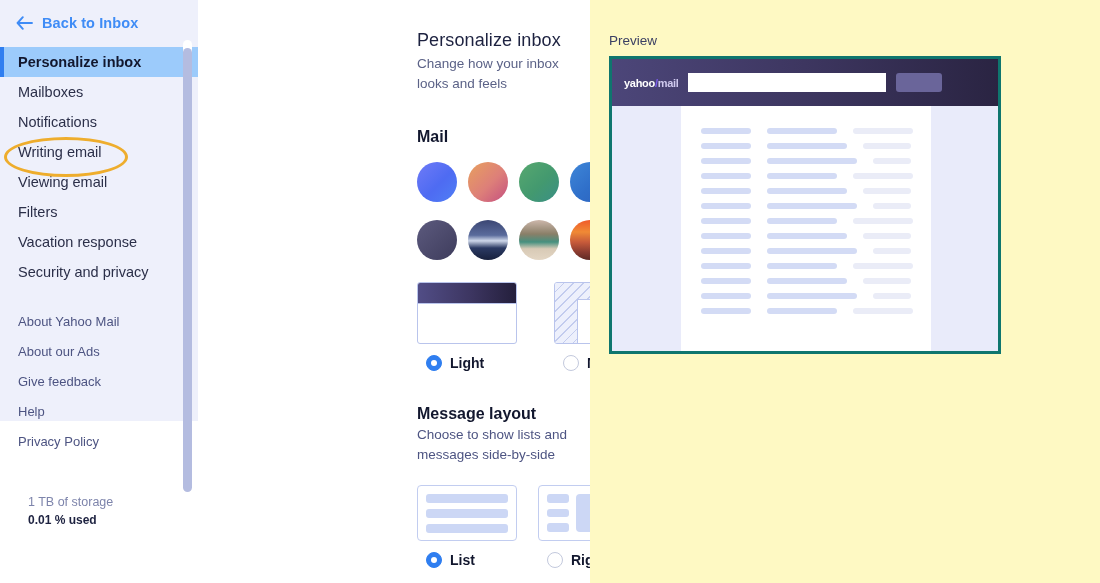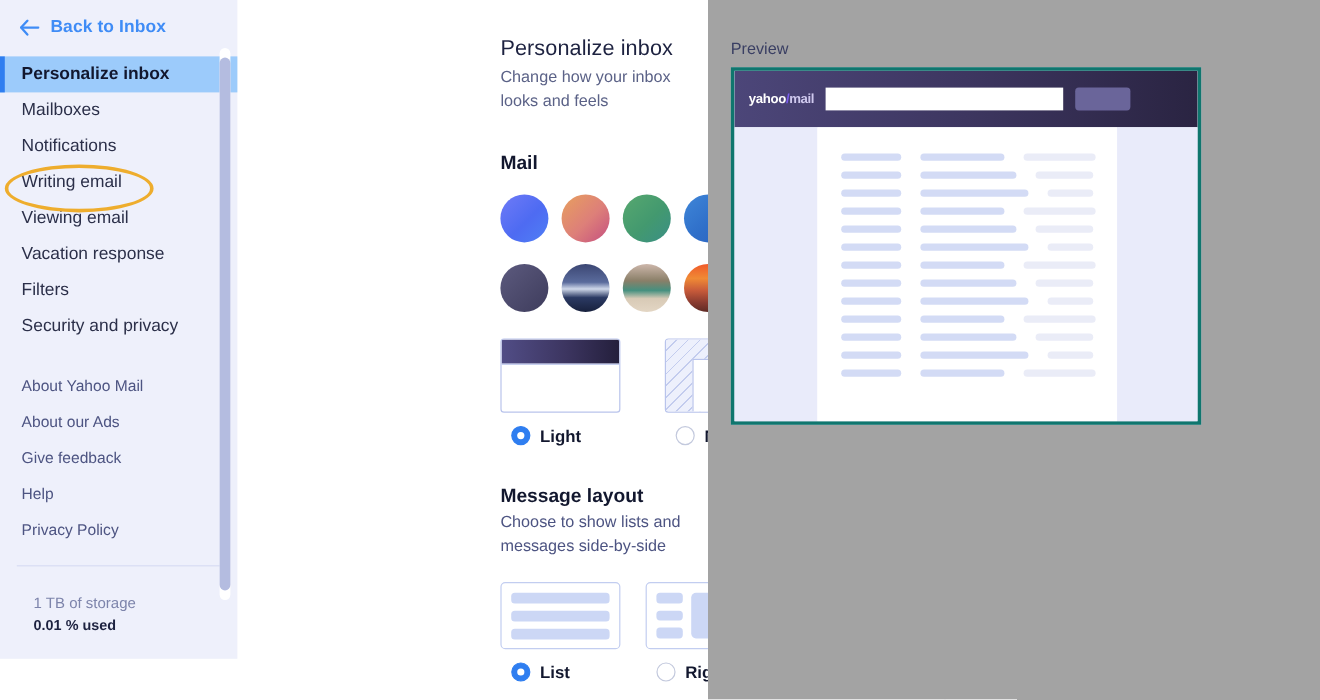--- a/index.html
+++ b/index.html
@@ -7,21 +7,21 @@
     width: 1100px; height: 583px;
     font-family: "Liberation Sans", sans-serif;
     background: #ffffff;
     overflow: hidden;
   }
   .app { position: relative; width: 1100px; height: 583px; display: flex; }
 
   
   .sidebar {
     position: relative;
-    width: 198px; height: 549px;
+    width: 198px; height: 421px;
     background: #eef0fb;
     flex: 0 0 198px;
     display: flex; flex-direction: column;
   }
   .back-row {
     display: flex; align-items: center; gap: 9px;
     padding: 15px 0 14px 16px;
     cursor: pointer;
   }
   .back-arrow { width: 17px; height: 14px; display: block; }
@@ -178,21 +178,21 @@
     background: #aeb7dd; border-radius: 5px; cursor: pointer;
   }
   .ct-left-border {
     position: absolute; left: 589px; top: 0; width: 1px; height: 583px;
     background: #e6e8f5;
   }
 
   
   .preview {
     position: relative; flex: 1; height: 583px;
-    background: #a3a3a3; padding: 32px 0 0 19px;
+    background: #fef9c3; padding: 32px 0 0 19px;
   }
   .preview-label { font-size: 13.5px; color: #3a3f63; line-height: 18px; }
   .pv-frame {
     margin-top: 6px;
     width: 392px; height: 298px;
     background: #e9ebfa;
     border: 3px solid #0f766e;
     overflow: hidden;
   }
   .pv-header {
@@ -249,24 +249,24 @@
       <div class="nav-item">
         <span>Notifications</span>
       </div>
       <div class="nav-item">
         <span>Writing email</span>
       </div>
       <div class="nav-item">
         <span>Viewing email</span>
       </div>
       <div class="nav-item">
+        <span>Filters</span>
+      </div>
+      <div class="nav-item">
         <span>Vacation response</span>
-      </div>
-      <div class="nav-item">
-        <span>Filters</span>
       </div>
       <div class="nav-item">
         <span>Security and privacy</span>
       </div>
     </div>
 
     <div class="links">
       <div class="link-item">
         <span>About Yahoo Mail</span>
       </div>

